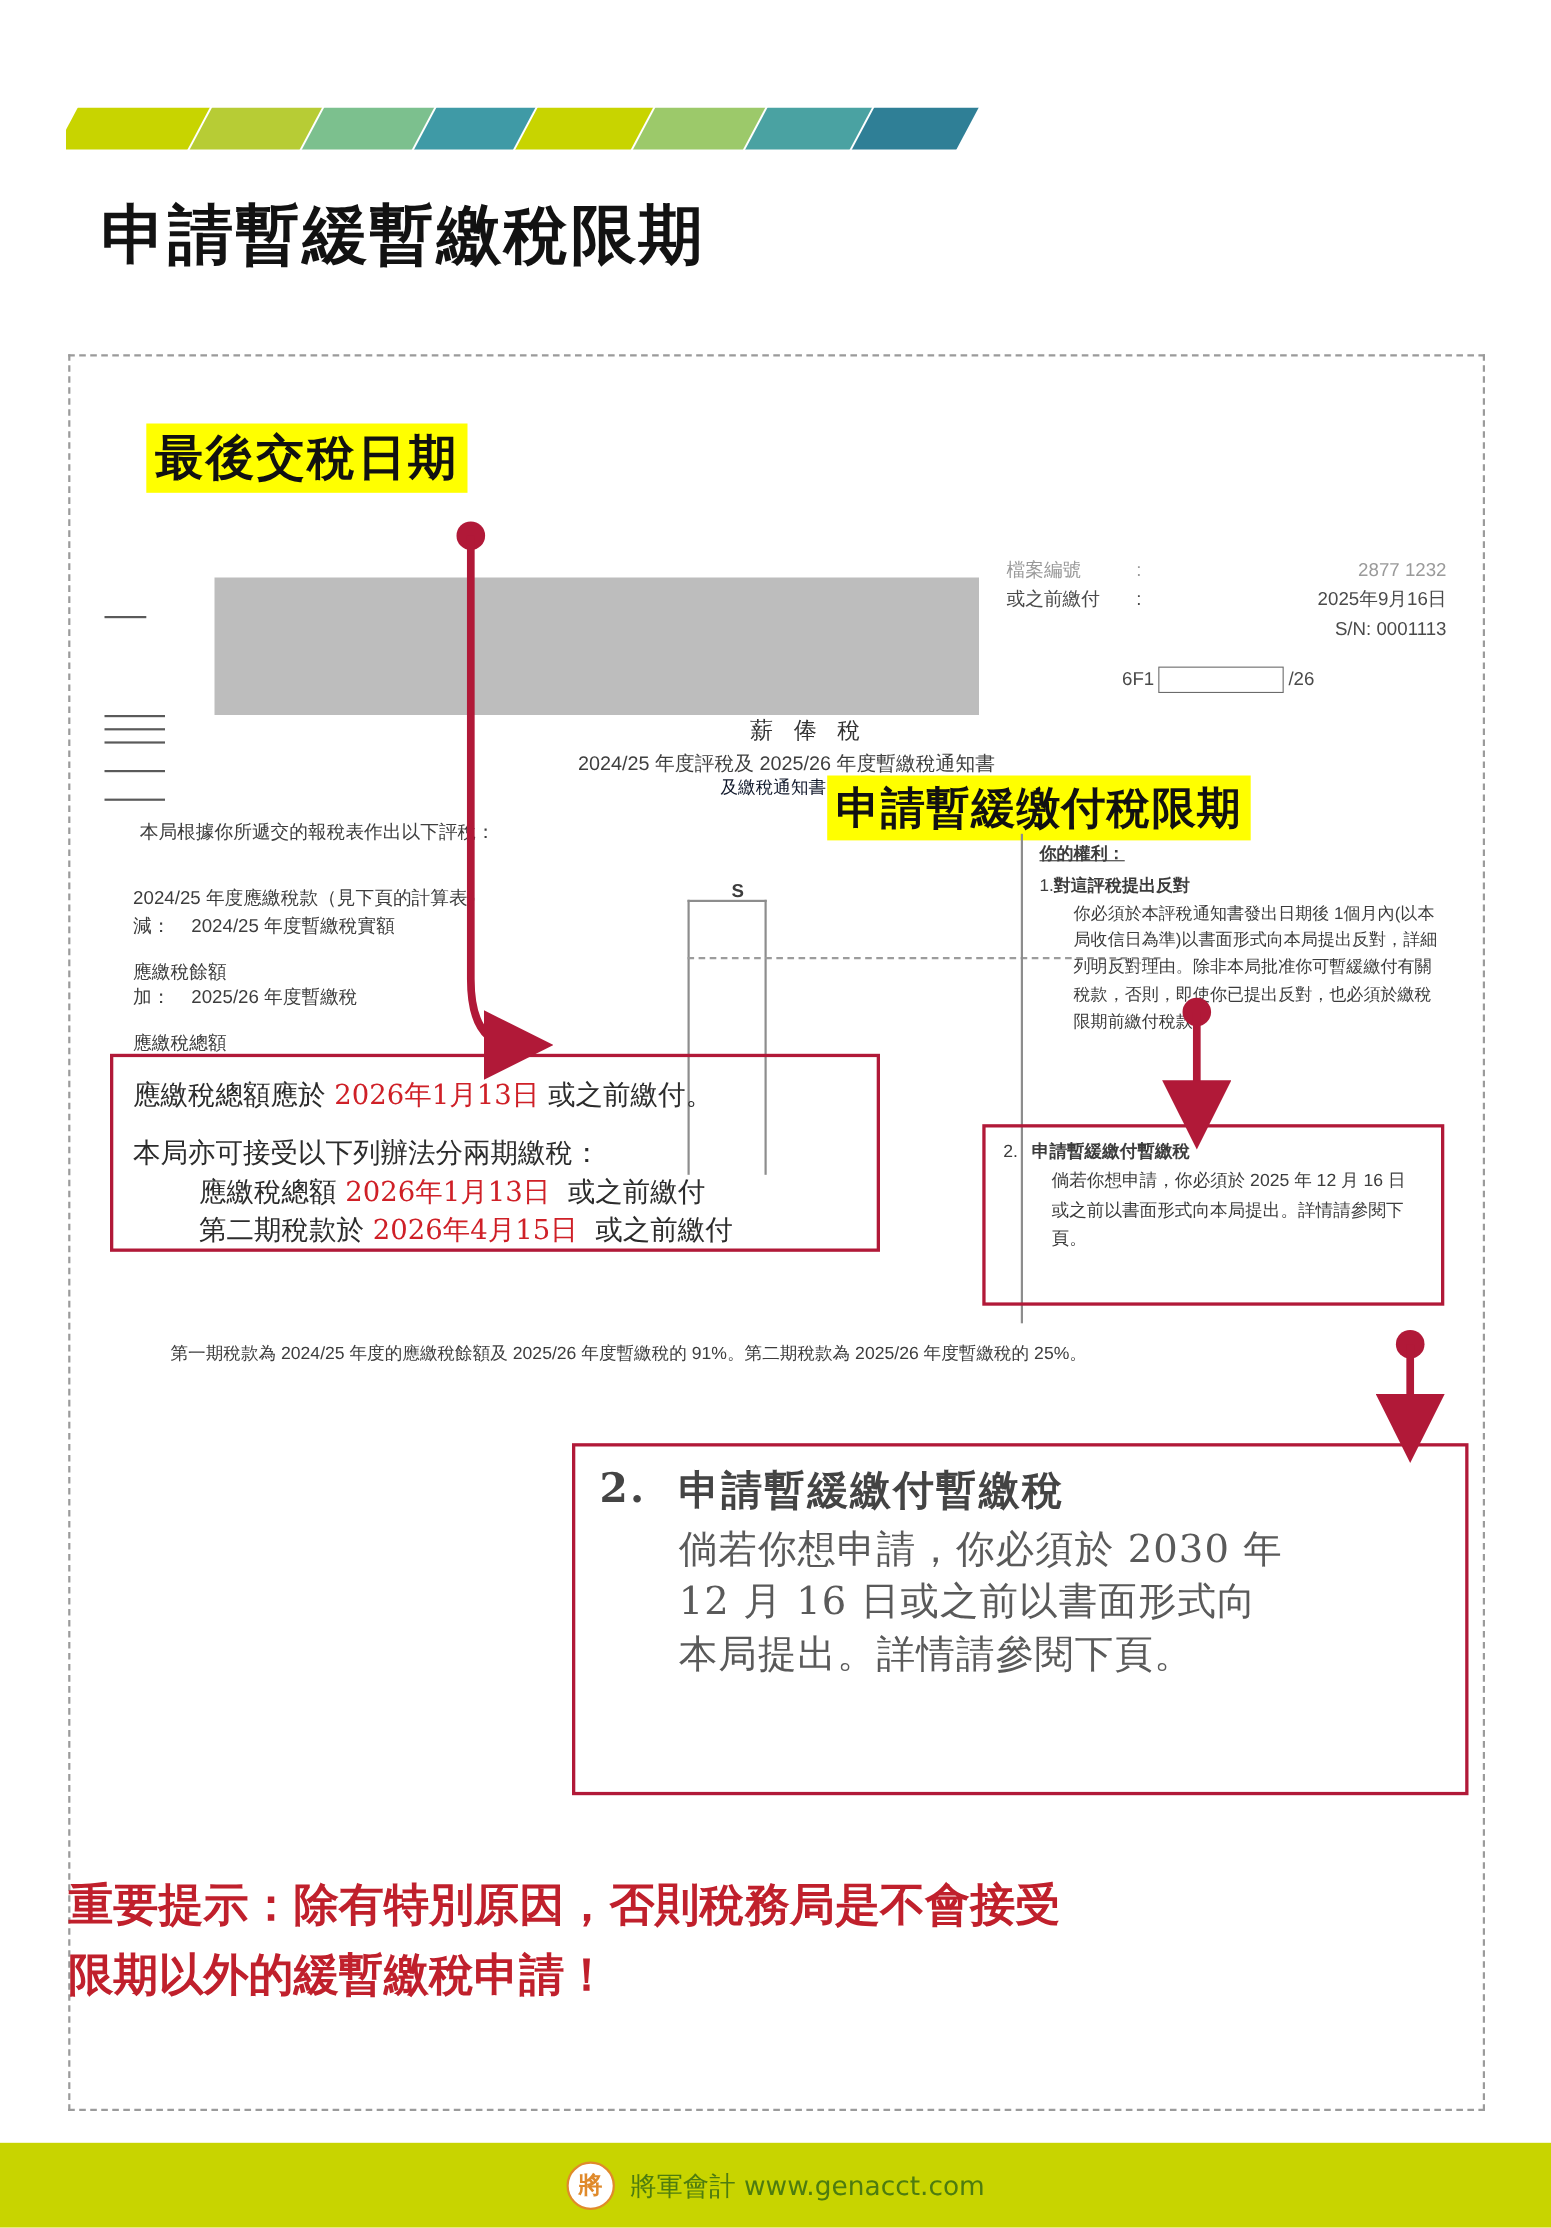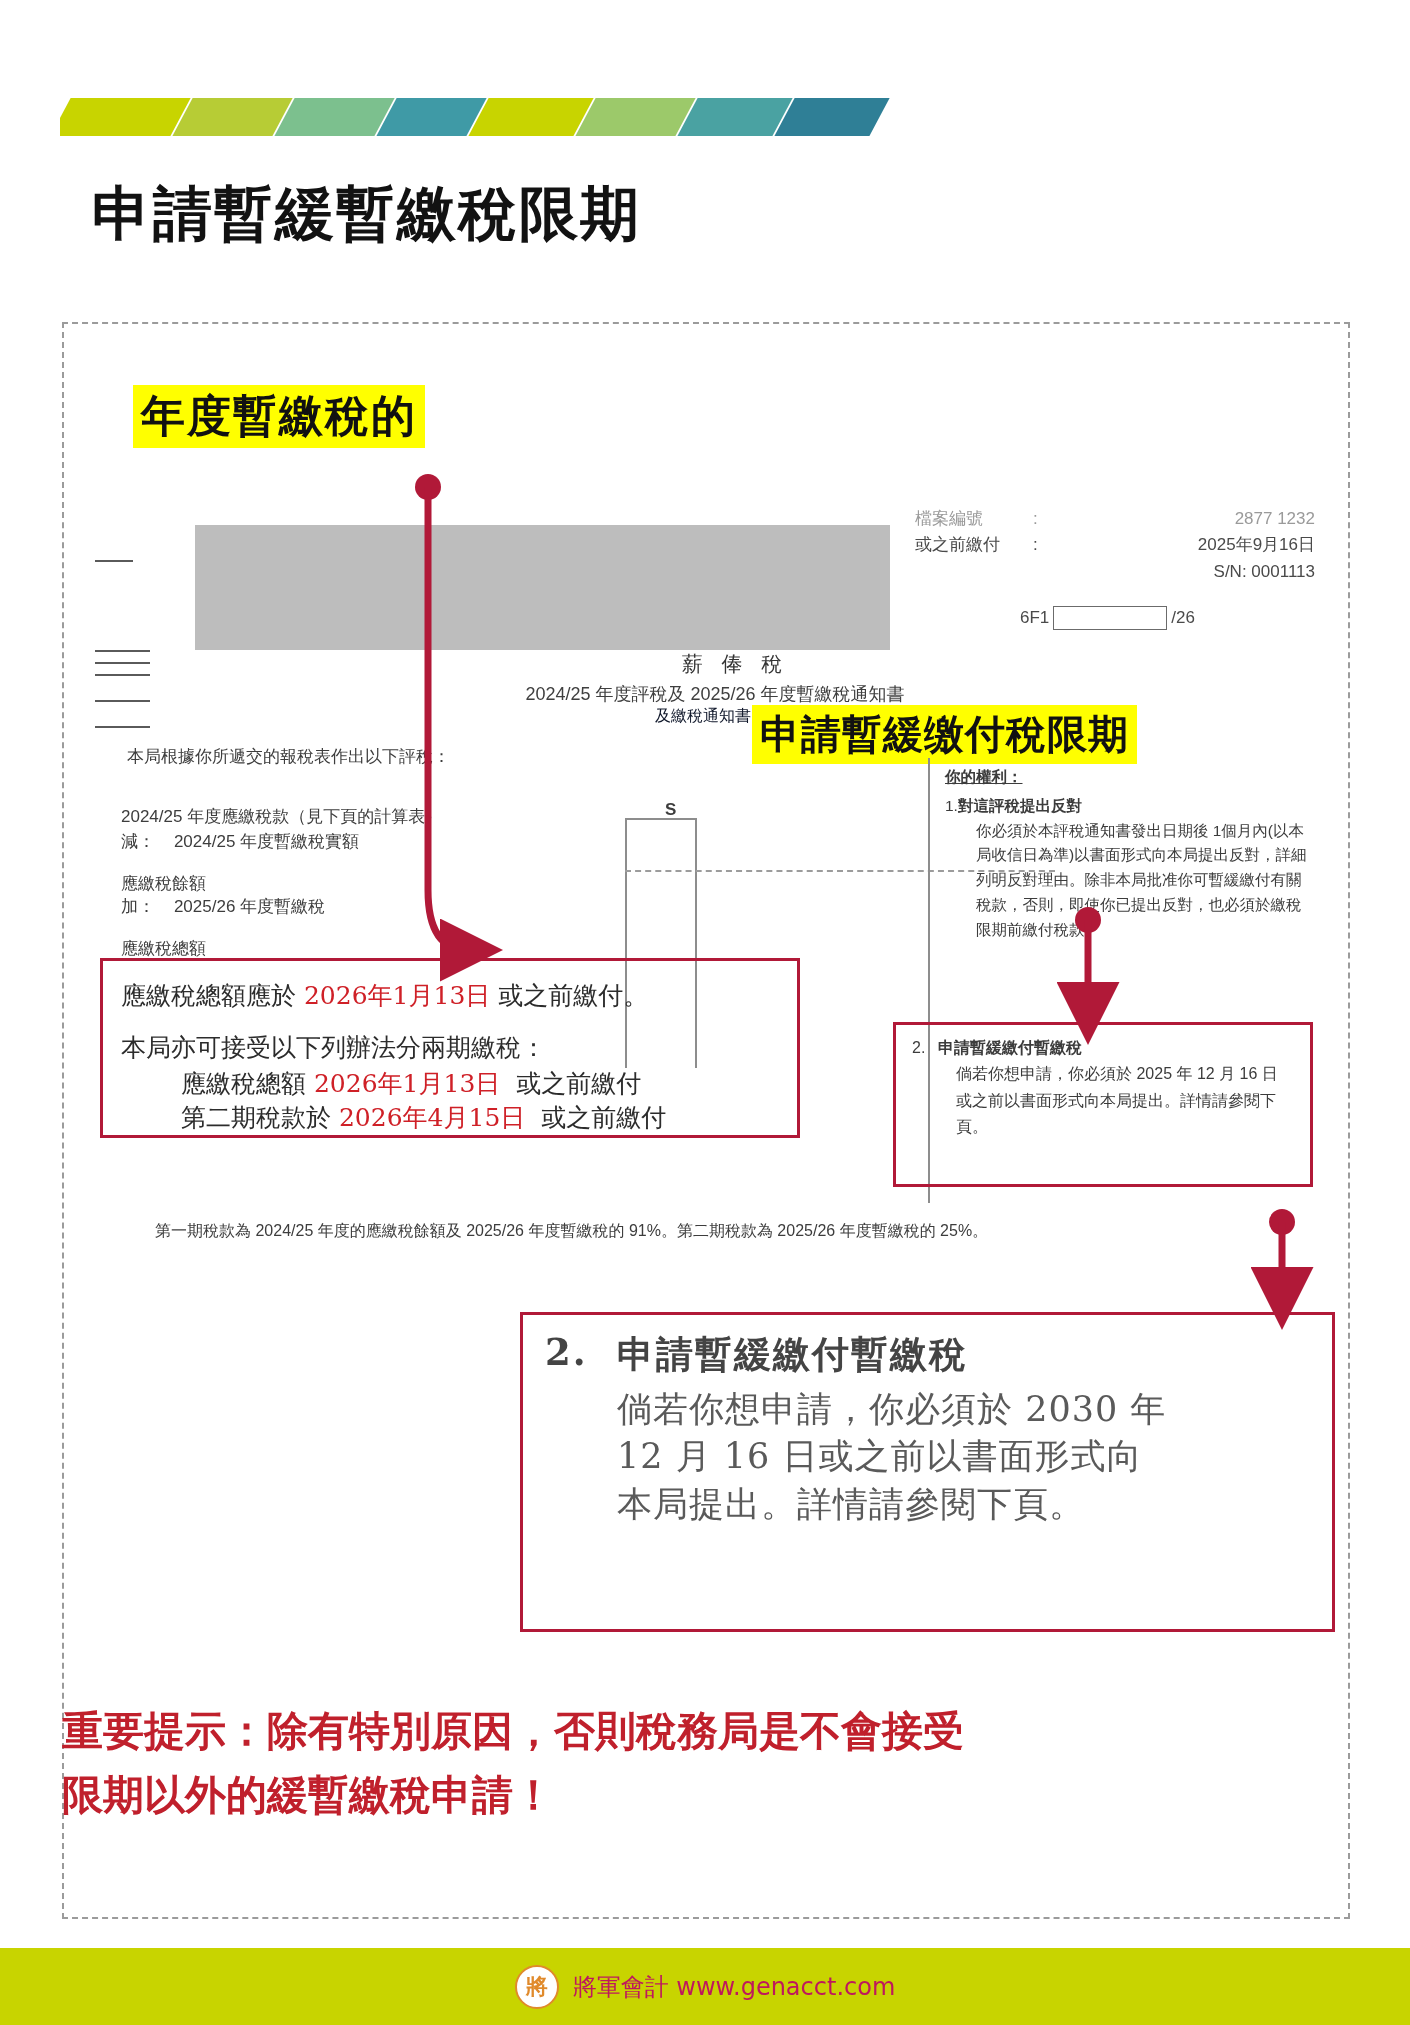--- a/index.html
+++ b/index.html
@@ -337,21 +337,21 @@
     display: flex;
     align-items: center;
     justify-content: center;
     color: #e08a2b;
     font-size: 22px;
     font-family: "DejaVu Serif", "Liberation Serif", serif;
     font-weight: bold;
   }
   .footer-text {
     font-size: 24px;
-    color: #be185d;
+    color: #4d7c0f;
     font-family: "DejaVu Sans", sans-serif;
   }
 </style>
 </head>
 <body>
 
 <div class="stripes">
   <div class="stripe" style="left:0px;   width:120px; background:#c8d400;"></div>
   <div class="stripe" style="left:122px; width:100px; background:#b7cc35;"></div>
   <div class="stripe" style="left:224px; width:100px; background:#7cc08e;"></div>
@@ -359,21 +359,21 @@
   <div class="stripe" style="left:418px; width:105px; background:#c8d400;"></div>
   <div class="stripe" style="left:525px; width:100px; background:#9cc96a;"></div>
   <div class="stripe" style="left:627px; width:95px;  background:#4aa2a2;"></div>
   <div class="stripe" style="left:724px; width:95px;  background:#2f7f96;"></div>
 </div>
 
 <div class="page-title">申請暫緩暫繳稅限期</div>
 
 <div class="dashed-frame"></div>
 
-<div class="callout" id="callout-last-date">年度暫繳稅的</div>
+<div class="callout" id="callout-last-date">最後交稅日期</div>
 <div class="callout" id="callout-apply-hold">申請暫緩缴付稅限期</div>
 
 <div class="scan">
 
   <div class="redact-bar"></div>
 
   <div class="left-dash" style="left:0px;  top:60px;  width:38px;"></div>
   <div class="left-dash" style="left:0px;  top:150px; width:55px;"></div>
   <div class="left-dash" style="left:0px;  top:162px; width:55px;"></div>
   <div class="left-dash" style="left:0px;  top:174px; width:55px;"></div>

